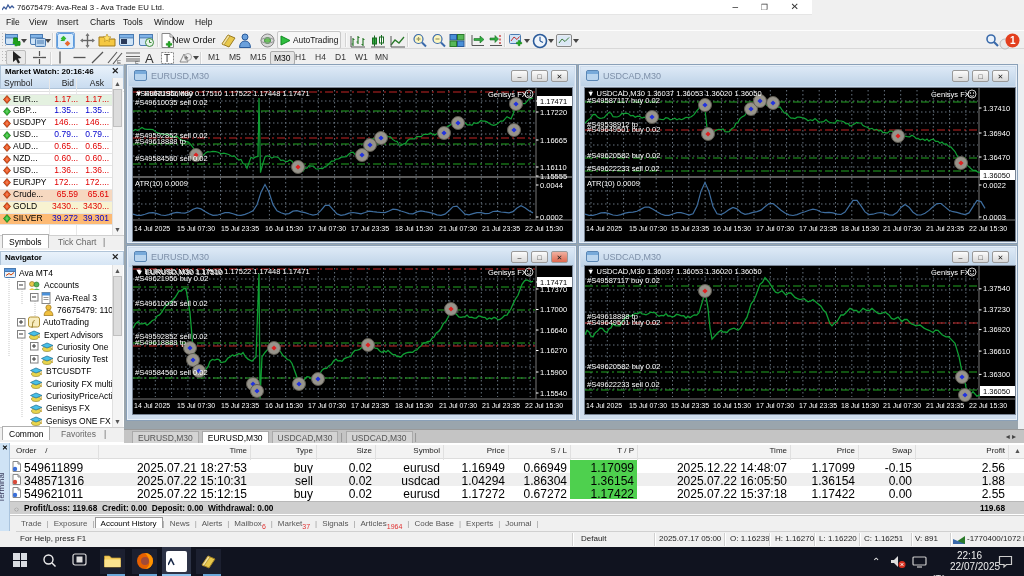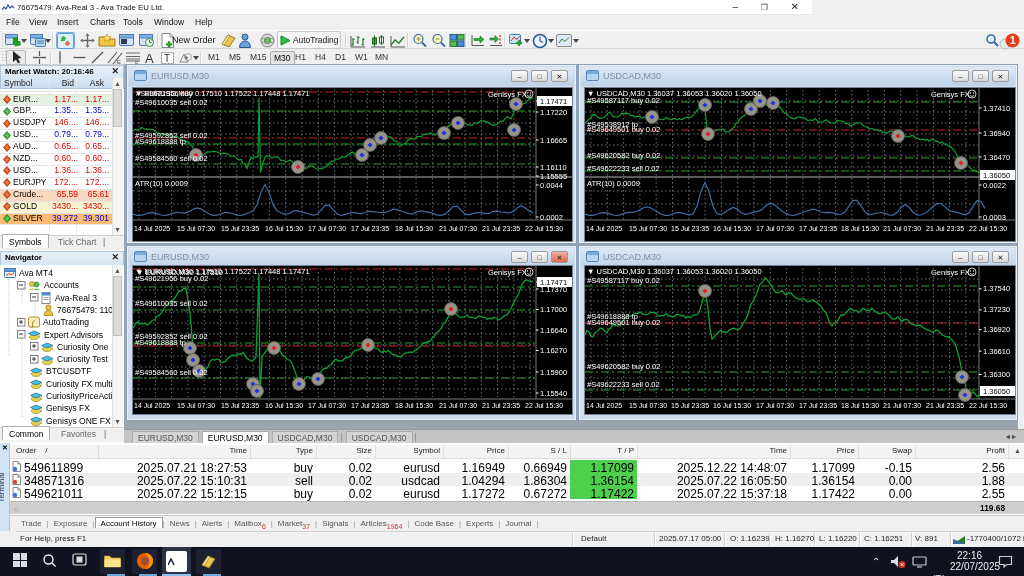--- a/index.html
+++ b/index.html
@@ -1278,20 +1278,21 @@
 <span class="tpcell">
       <i>1.17422</i>
     </span>
 <span class="ra" style="right:237px">2025.07.22 15:37:18</span>
 <span class="ra" style="right:169px">1.17422</span>
 <span class="ra" style="right:112px">0.00</span>
 <span class="ra" style="right:19px">2.55</span>
   </div>
 <div class="balrow">
  <span style="position:absolute;left:4px;top:2px;color:#888;font-weight:normal">○</span>
+ <span style="position:absolute;left:14px;top:1px">Profit/Loss: 119.68&nbsp;&nbsp;Credit: 0.00&nbsp;&nbsp;Deposit: 0.00&nbsp;&nbsp;Withdrawal: 0.00</span>
  <span style="position:absolute;right:19px;top:1px">119.68</span>
 </div>
 <div class="termtabs"><span class="ttab">Trade</span><span class="tsep">|</span><span class="ttab">Exposure</span><span class="tsep">|</span><span class="ttab on">Account History</span><span class="tsep">|</span><span class="ttab">News</span><span class="tsep">|</span><span class="ttab">Alerts</span><span class="tsep">|</span><span class="ttab">Mailbox<sub style="color:#e03030;font-size:7px">6</sub></span><span class="tsep">|</span><span class="ttab">Market<sub style="color:#e03030;font-size:7px">37</sub></span><span class="tsep">|</span><span class="ttab">Signals</span><span class="tsep">|</span><span class="ttab">Articles<sub style="color:#e03030;font-size:7px">1964</sub></span><span class="tsep">|</span><span class="ttab">Code Base</span><span class="tsep">|</span><span class="ttab">Experts</span><span class="tsep">|</span><span class="ttab">Journal</span><span class="tsep">|</span></div>
 
 <div class="status">
  <span style="left:4px">For Help, press F1</span>
  <div class="ssep" style="left:556px"></div>
  <span style="left:565px">Default</span>
  <div class="ssep" style="left:638px"></div>
  <span style="left:643px">2025.07.17 05:00</span>

